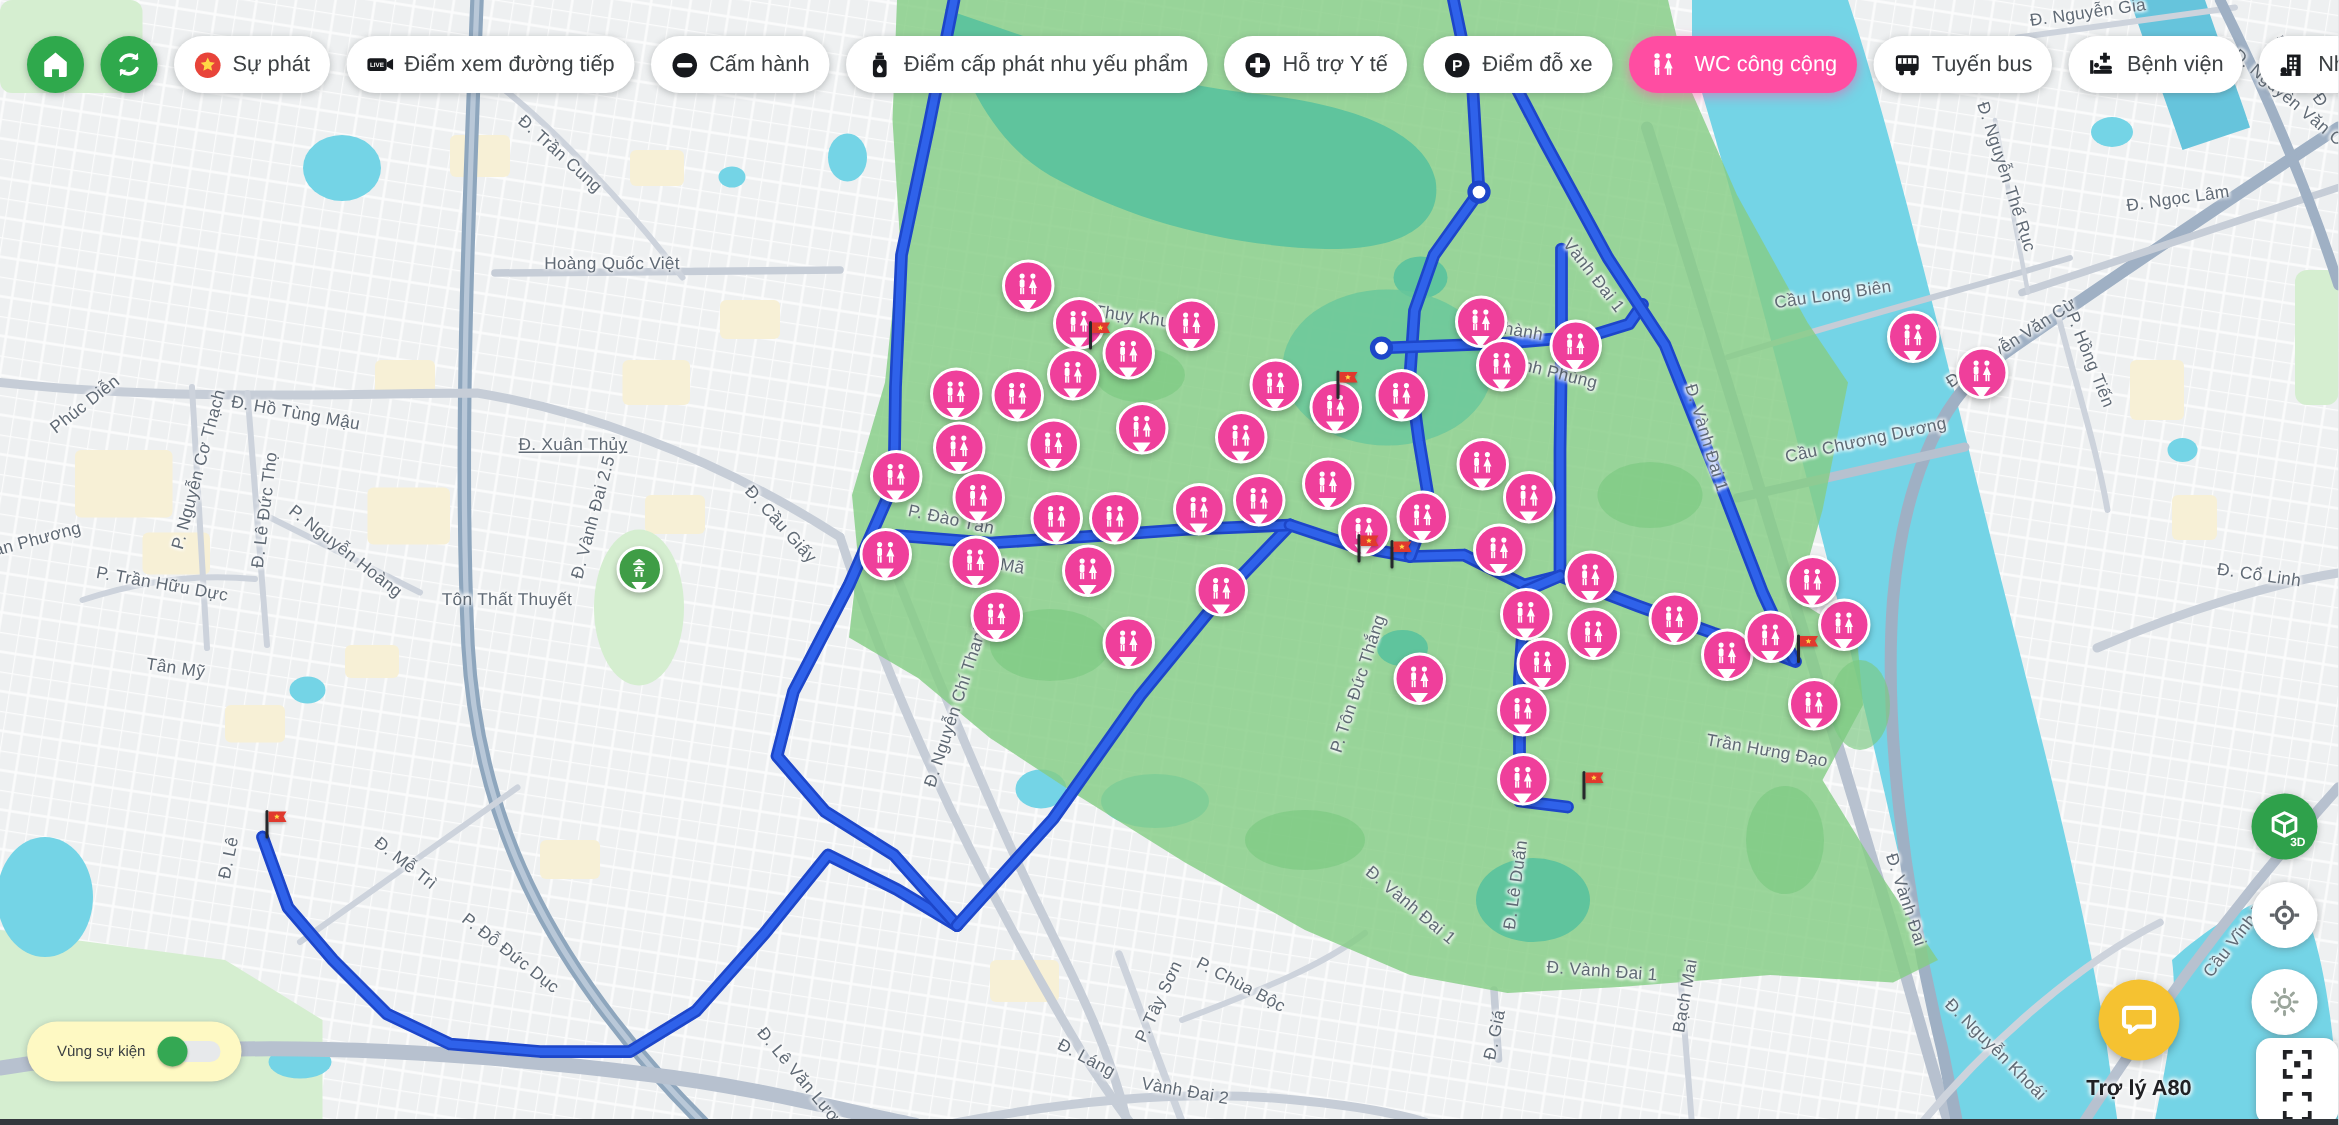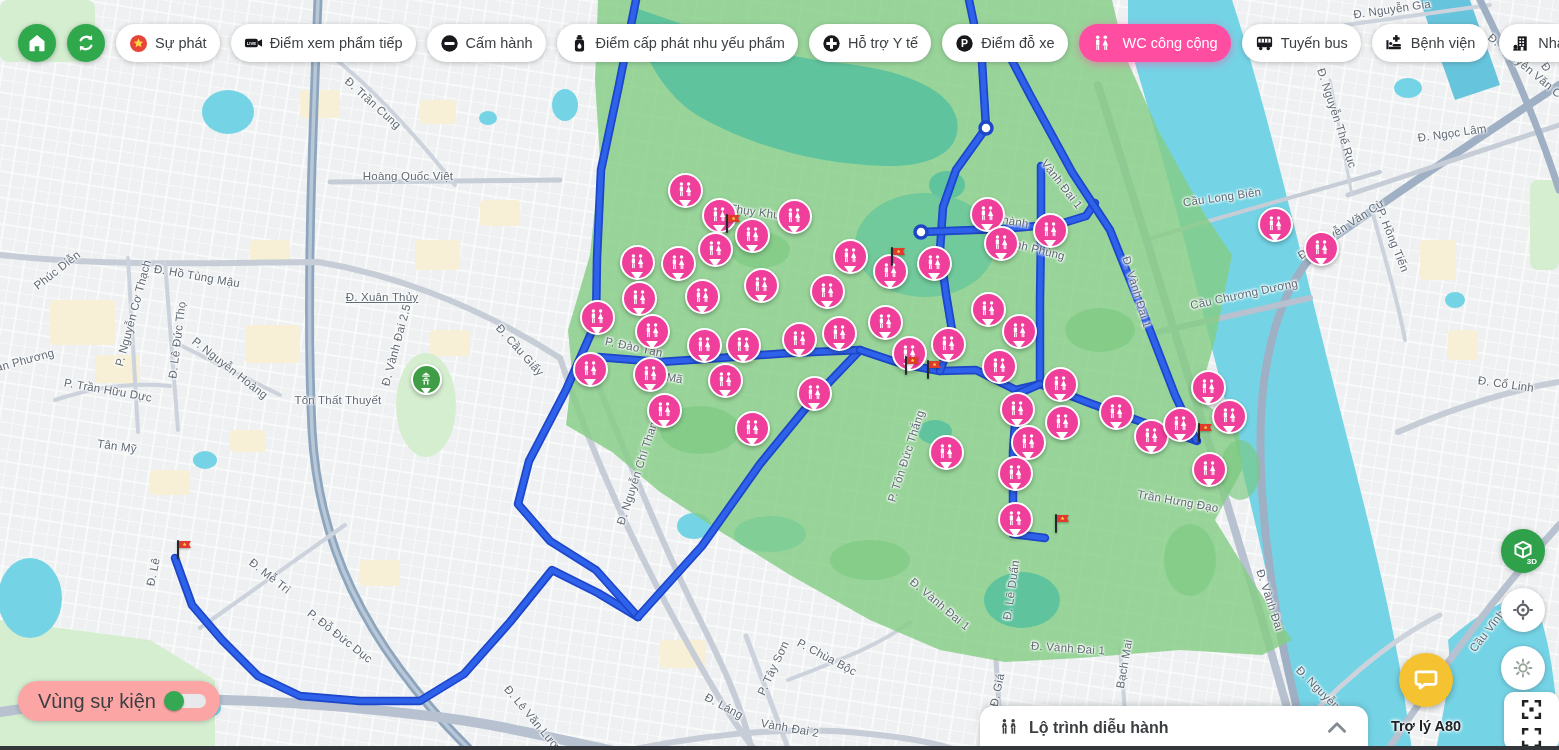--- a/index.html
+++ b/index.html
@@ -26,23 +26,23 @@
     padding-left:18px;z-index:20;}
   .circle-btn{width:38px;height:38px;border-radius:50%;background:#2fa94c;border:none;cursor:pointer;
     box-shadow:0 1px 5px rgba(60,64,67,.4);display:flex;align-items:center;justify-content:center;flex:0 0 auto;}
   .circle-btn svg{width:22px;height:22px;display:block;}
   .pill{height:38px;border-radius:19px;background:#fff;display:flex;align-items:center;gap:7px;padding:0 13px;
     box-shadow:0 1px 5px rgba(60,64,67,.32);font-size:14.5px;color:#3c4043;font-weight:500;border:none;
     cursor:pointer;flex:0 0 auto;white-space:nowrap;font-family:"Liberation Sans",sans-serif;}
   .pill .picn{display:flex;}
   .pill .picn svg{width:19px;height:19px;display:block;}
   .pill.active{background:#ff4da2;color:#fff;box-shadow:0 2px 8px rgba(255,77,162,.55);gap:12px;}
-  .legend{position:absolute;left:18px;top:681px;height:40px;border-radius:20px;background:#fca5a5;z-index:15;
+  .legend{position:absolute;left:18px;top:681px;height:40px;border-radius:20px;background:#fef9c3;z-index:15;
     box-shadow:0 1px 5px rgba(60,64,67,.32);display:flex;align-items:center;gap:12px;padding:0 14px 0 20px;
-    font-size:20px;color:#3c4043;cursor:pointer;}
+    font-size:10px;color:#3c4043;cursor:pointer;}
   .switch{width:38px;height:14px;background:#e7e9eb;border-radius:7px;position:relative;}
   .knob{position:absolute;left:-4px;top:-3px;width:20px;height:20px;border-radius:50%;background:#34a853;
     box-shadow:0 1px 2px rgba(0,0,0,.3);}
   .route-panel{position:absolute;left:980px;top:706px;width:352px;height:44px;background:#fff;z-index:15;
     border-radius:14px 14px 0 0;box-shadow:0 -1px 6px rgba(60,64,67,.25);display:flex;align-items:center;
     gap:9px;padding:0 18px;font-size:16px;font-weight:700;color:#3c4043;}
   .route-panel .chev{margin-left:auto;display:flex;cursor:pointer;}
   .route-panel .chev svg{width:26px;height:26px;}
   .picon svg{width:22px;height:22px;display:block;}
   .ctl{position:absolute;left:1501px;width:44px;height:44px;border-radius:50%;background:#fff;border:none;
@@ -941,21 +941,21 @@
           </span>
           <span>Sự phát</span>
         </button><button class="pill">
           <span class="picn">
             <svg viewBox="0 0 20 20">
               <rect x="1" y="5" width="13.5" height="9" rx="2" fill="#16181c"></rect>
               <path d="M14.5 8l4.5-2.6v8L14.5 10.8z" fill="#16181c"></path>
               <text x="7.7" y="11.5" font-size="4.4" fill="#fff" text-anchor="middle" font-weight="bold" font-family="Liberation Sans">LIVE</text>
             </svg>
           </span>
-          <span>Điểm xem phẩm tiếp</span>
+          <span>Điểm xem đường tiếp</span>
         </button><button class="pill">
           <span class="picn">
             <svg viewBox="0 0 20 20">
               <circle cx="10" cy="10" r="8.6" fill="#17191d"></circle>
               <rect x="4.6" y="8.4" width="10.8" height="3.2" rx="1.4" fill="#fff"></rect>
             </svg>
           </span>
           <span>Cấm hành</span>
         </button><button class="pill">
           <span class="picn">
@@ -1041,40 +1041,20 @@
         </button></div>
   </div>
 
   <div class="legend">
     <span>Vùng sự kiện</span>
     <span class="switch">
         <span class="knob"></span>
       </span>
   </div>
 
-  <div class="route-panel">
-    <span class="picon">
-      <svg viewBox="0 0 24 24" fill="#3c4043">
-          <circle cx="7" cy="4" r="1.9"></circle>
-          <path d="M5.4 6.8h3.2l1.2 4.4-1.6.9-1.1-3-1.1 3-1.7-.9z"></path>
-          <rect x="5.1" y="11.8" width="1.7" height="6.4"></rect>
-          <rect x="7.6" y="11.8" width="1.7" height="6.4"></rect>
-          <circle cx="16.5" cy="4" r="1.9"></circle>
-          <path d="M14.9 6.8h3.2l1.2 4.4-1.6.9-1.1-3-1.1 3-1.7-.9z"></path>
-          <rect x="14.6" y="11.8" width="1.7" height="6.4"></rect>
-          <rect x="17.1" y="11.8" width="1.7" height="6.4"></rect>
-        </svg>
-    </span>
-    <span>Lộ trình diễu hành</span>
-    <span class="chev">
-      <svg viewBox="0 0 24 24" fill="none" stroke="#858b92" stroke-width="2.6" stroke-linecap="round" stroke-linejoin="round">
-          <path d="M5 15l7-7 7 7"></path>
-        </svg>
-    </span>
-  </div>
 
   <button class="ctl" id="btn3d" style="top:529px;">
     <svg viewBox="0 0 24 24" fill="none" stroke="#fff" stroke-width="1.8" stroke-linejoin="round">
         <path d="M12 3.5l7 3.5v7.5L12 18l-7-3.5V7z"></path>
         <path d="M5 7l7 3.5L19 7M12 10.5V18"></path>
       </svg>
     <span class="cube3d-label">3D</span>
   </button>
   <button class="ctl" style="top:588px;">
     <svg viewBox="0 0 24 24" fill="none" stroke="#5f6368" stroke-width="2">

